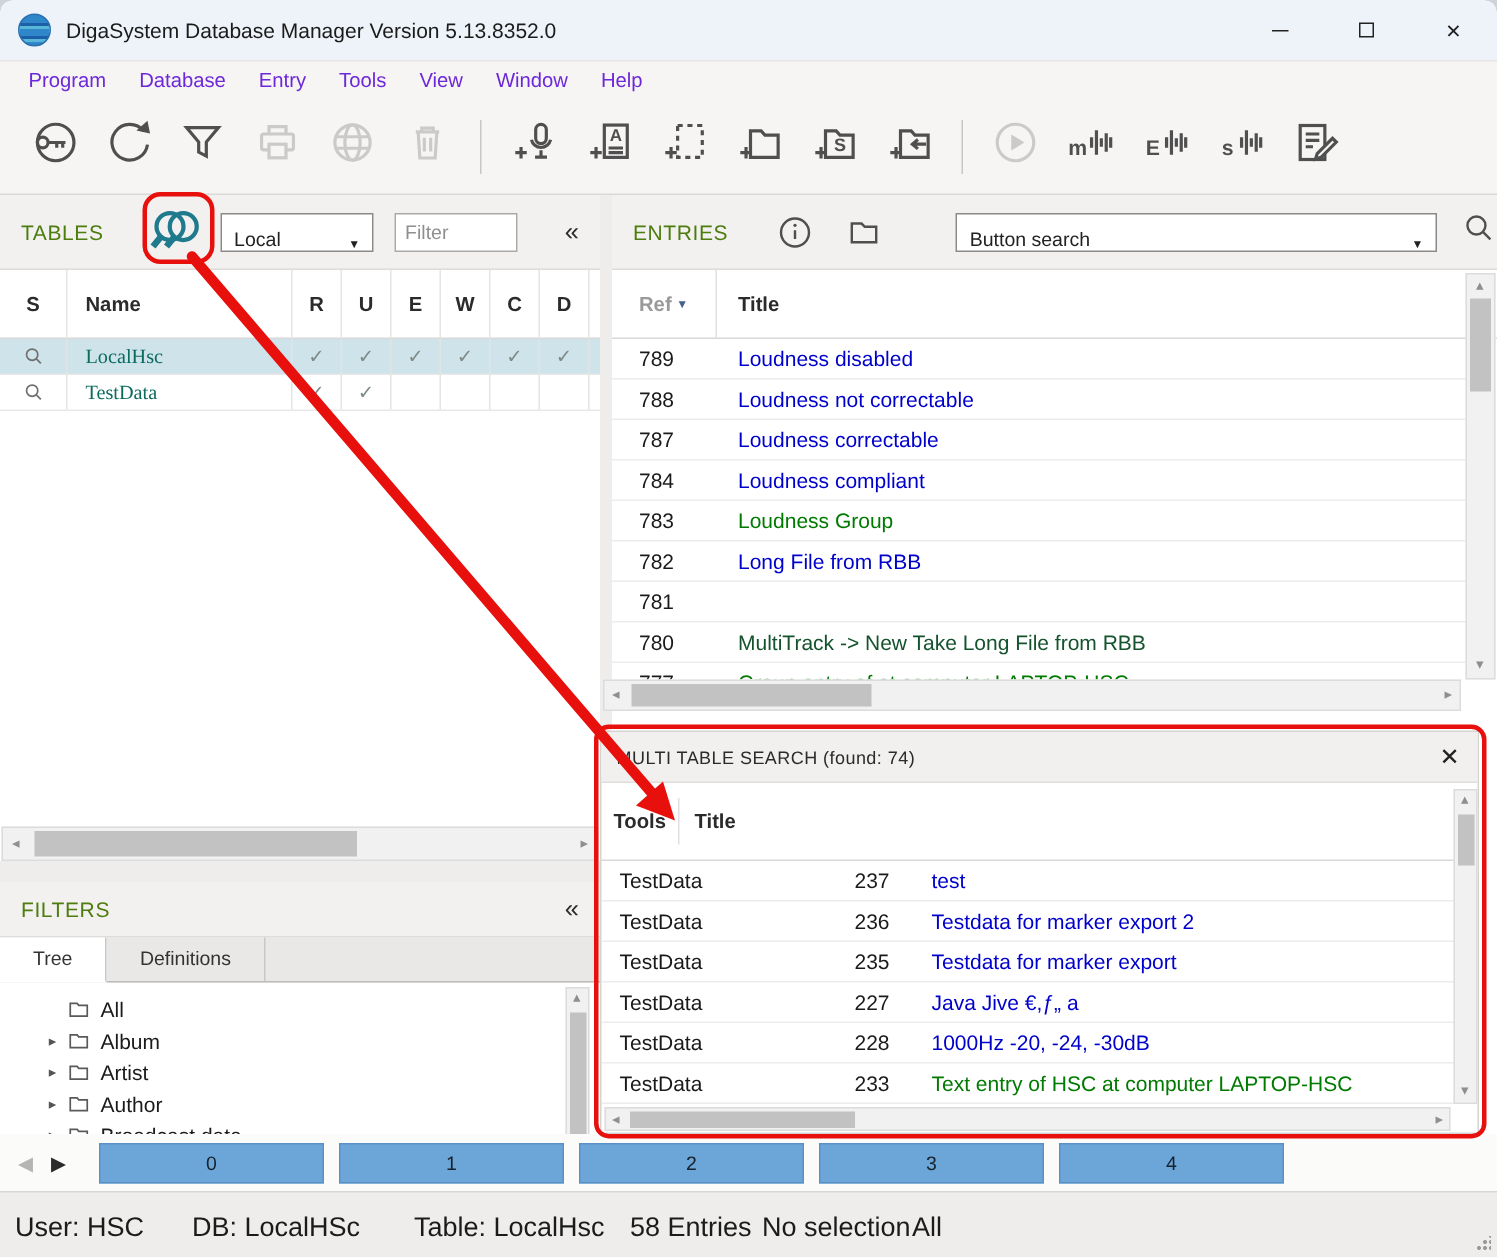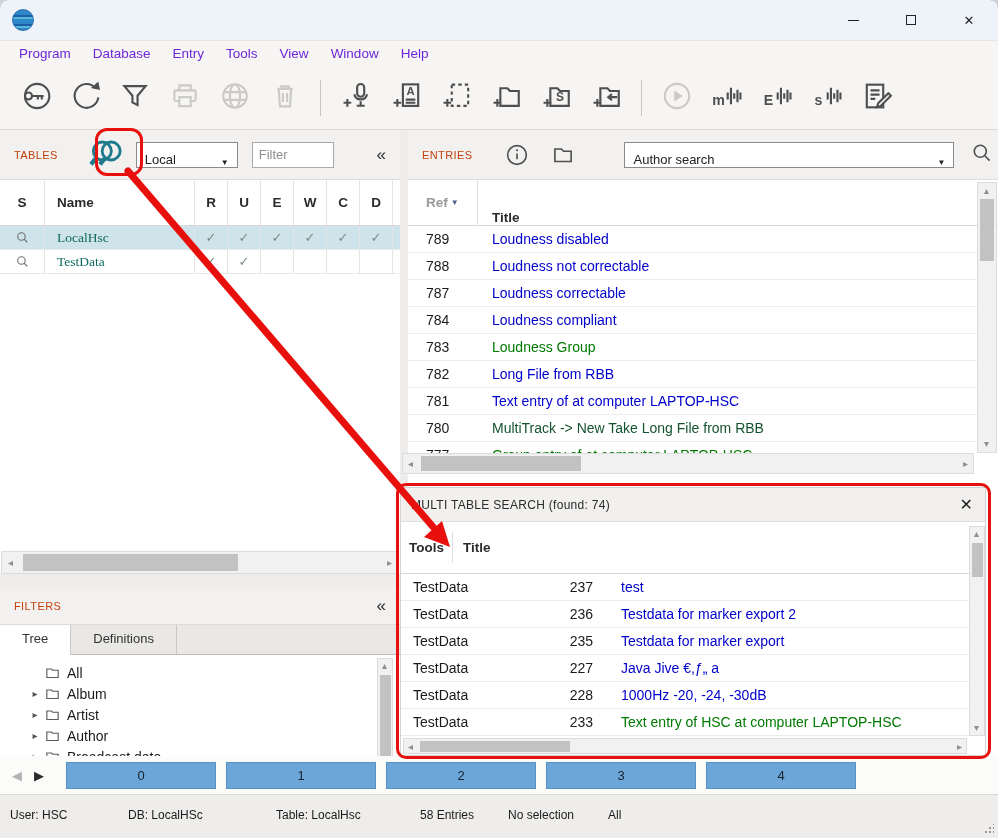--- a/index.html
+++ b/index.html
@@ -31,21 +31,21 @@
   .tbtn svg { width:34px; height:34px; }
   .tb-sep { width:1px; height:36px; background:#c9c7c5; margin:0 10px; }
 
   
   .left-pane  { position:absolute; left:0; top:130px; width:400px; height:626px; background:#fff; }
   .splitter-v { position:absolute; left:400px; top:130px; width:8px; height:626px; background:#efedec; }
   .right-pane { position:absolute; left:408px; top:130px; width:590px; height:626px; background:#fff; }
 
   .panel-header { height:50px; background:#f2f1ef; border-bottom:1px solid #dedcda;
                   display:flex; align-items:center; }
-  .panel-title { font-size:11px; letter-spacing:.4px; color:#c2410c; }
+  .panel-title { font-size:14px; letter-spacing:.4px; color:#4d7c0f; }
   .collapse-btn { font-size:17px; color:#2b2b2b; margin-left:auto; margin-right:14px; }
 
   
   .ms-btn { width:40px; height:40px; display:flex; align-items:center; justify-content:center; margin-left:26px; }
   .combo { background:#fff; border:1px solid #8a8a8a; height:26px; display:flex; align-items:flex-end;
            font-size:13px; color:#222; padding:0 8px; position:relative; }
   .combo .dd { margin-left:auto; font-size:8px; color:#222; }
   .scope-combo { width:102px; margin-left:12px; }
   .filter-input { width:82px; height:26px; border:1px solid #a9a9a9; font-size:13px; padding:0 6px;
                   color:#0369a1; margin-left:14px; font-family:"Liberation Sans",sans-serif; }
@@ -80,21 +80,21 @@
   .tree { position:absolute; left:0; top:526px; width:376px; height:230px; overflow:hidden; background:#fff; padding-top:6px; }
   .tree-item { display:flex; align-items:center; height:21px; font-size:14px; color:#1b1b1b; }
   .tree-exp { width:14px; margin-left:28px; color:#555; font-size:10px; text-align:center; }
   .tree-item svg { width:17px; height:17px; margin:0 6px 0 2px; }
 
   
   .entries-hdr-icons { display:flex; align-items:center; }
   .entries-hdr-icons svg { width:26px; height:26px; }
   .entry-search-combo { width:330px; margin-left:48px; border:1px solid #8a8a8a; }
   .search-btn svg { width:24px; height:24px; }
-  .eg-header { display:flex; height:46px; align-items:flex-end; border-bottom:1px solid #d8d8d8; font-size:13.5px; }
+  .eg-header { display:flex; height:46px; align-items:center; border-bottom:1px solid #d8d8d8; font-size:13.5px; }
   .eg-ref-h { width:70px; padding-left:18px; color:#9a9a9a; font-weight:bold; display:flex; align-items:center; border-right:1px solid #e0e0e0; height:100%; }
   .eg-sort { font-size:8px; color:#47618c; margin-left:3px; }
   .eg-title-h { padding-left:14px; font-weight:bold; color:#2b2b2b; }
   .eg-rows { position:absolute; left:0; top:96px; width:569px; height:227px; overflow:hidden; }
   .eg-row { display:flex; height:27px; align-items:center; border-bottom:1px solid #ececec; font-size:14px; }
   .eg-ref { width:70px; padding-left:18px; color:#1a1a1a; }
   .eg-title { padding-left:14px; }
 
   
   .multi-panel { position:absolute; left:400px; top:487px; width:586px; height:269px; background:#fff; z-index:5;
@@ -116,21 +116,21 @@
   .pagination { position:absolute; left:0; top:756px; width:998px; height:38px; background:#fbfbfa; display:flex; align-items:center; }
   .page-arrow { font-size:13px; margin-left:12px; }
   .page-arrow.back { color:#b5b5b5; }
   .page-arrow.fwd { color:#2b2b2b; }
   .page-btn { width:150px; height:27px; background:#6ca6d9; border:1px solid #5a91c4; margin-left:10px;
               display:flex; align-items:center; justify-content:center; font-size:13px; color:#16222c; }
   .page-btn:first-of-type { margin-left:22px; }
 
   
   .statusbar { position:absolute; left:0; top:794px; width:998px; height:44px; background:#eeedeb; border-top:1px solid #d9d8d6; }
-  .status-item { position:absolute; top:13px; font-size:12px; color:#1b1b1b; }
+  .status-item { position:absolute; top:13px; font-size:18px; color:#1b1b1b; }
   .grip { position:absolute; right:4px; bottom:4px; width:10px; height:10px;
           background:radial-gradient(circle at 2px 8px,#9a9a9a 1.2px,transparent 1.5px),
                      radial-gradient(circle at 6px 8px,#9a9a9a 1.2px,transparent 1.5px),
                      radial-gradient(circle at 6px 4px,#9a9a9a 1.2px,transparent 1.5px),
                      radial-gradient(circle at 10px 8px,#9a9a9a 1.2px,transparent 1.5px),
                      radial-gradient(circle at 10px 4px,#9a9a9a 1.2px,transparent 1.5px),
                      radial-gradient(circle at 10px 0px,#9a9a9a 1.2px,transparent 1.5px); }
 
   
   .anno { position:absolute; pointer-events:none; z-index:9; }
@@ -138,20 +138,21 @@
   .anno-rect-panel { left:396px; top:483px; width:595px; height:276px; border:3.5px solid #e8100c; border-radius:10px; }
   .anno-arrow-svg { left:0; top:0; width:998px; height:838px; }
 </style>
 </head>
 <body>
 
 <div class="window">
 
   <div class="titlebar">
     <div class="logo"></div>
+    <div class="title-text">DigaSystem Database Manager Version 5.13.8352.0</div>
     <div class="win-controls">
       <div class="win-btn">
           <span class="glyph-min"></span>
         </div>
       <div class="win-btn">
           <span class="glyph-max"></span>
         </div>
       <div class="win-btn">
           <span>✕</span>
         </div>
@@ -546,21 +547,21 @@
           </svg>
         </span>
       <span class="entries-hdr-icons" style="margin-left:20px">
           <svg viewBox="0 0 24 24">
             <g fill="none" stroke="#4f4f4f" stroke-width="1.5">
               <path d="M4.5 6.5h6l2 2h7v9.5h-15z"></path>
             </g>
           </svg>
         </span>
       <div class="combo entry-search-combo">
-        <span>Author search</span>
+        <span>Button search</span>
         <span class="dd">▼</span>
       </div>
       <span class="search-btn" style="margin-left:16px"><svg viewBox="0 0 24 24">
             <g fill="none" stroke="#4f4f4f" stroke-width="1.6">
               <circle cx="10.3" cy="10.3" r="6"></circle>
               <path d="M14.8 14.8L19.6 19.6"></path>
             </g>
           </svg></span>
     </div>
     <div class="eg-header">
@@ -590,21 +591,20 @@
         <div class="eg-row">
           <div class="eg-ref">783</div>
           <div class="eg-title" style="color: rgb(0, 122, 0);">Loudness Group</div>
         </div>
         <div class="eg-row">
           <div class="eg-ref">782</div>
           <div class="eg-title" style="color: rgb(0, 0, 204);">Long File from RBB</div>
         </div>
         <div class="eg-row">
           <div class="eg-ref">781</div>
-          <div class="eg-title" style="color: rgb(0, 0, 204);">Text entry of  at computer LAPTOP-HSC</div>
         </div>
         <div class="eg-row">
           <div class="eg-ref">780</div>
           <div class="eg-title" style="color: #14532d;">MultiTrack -&gt; New Take Long File from RBB</div>
         </div>
         <div class="eg-row">
           <div class="eg-ref">777</div>
           <div class="eg-title" style="color: rgb(0, 122, 0);">Group entry of  at computer LAPTOP-HSC</div>
         </div>
       </div>

